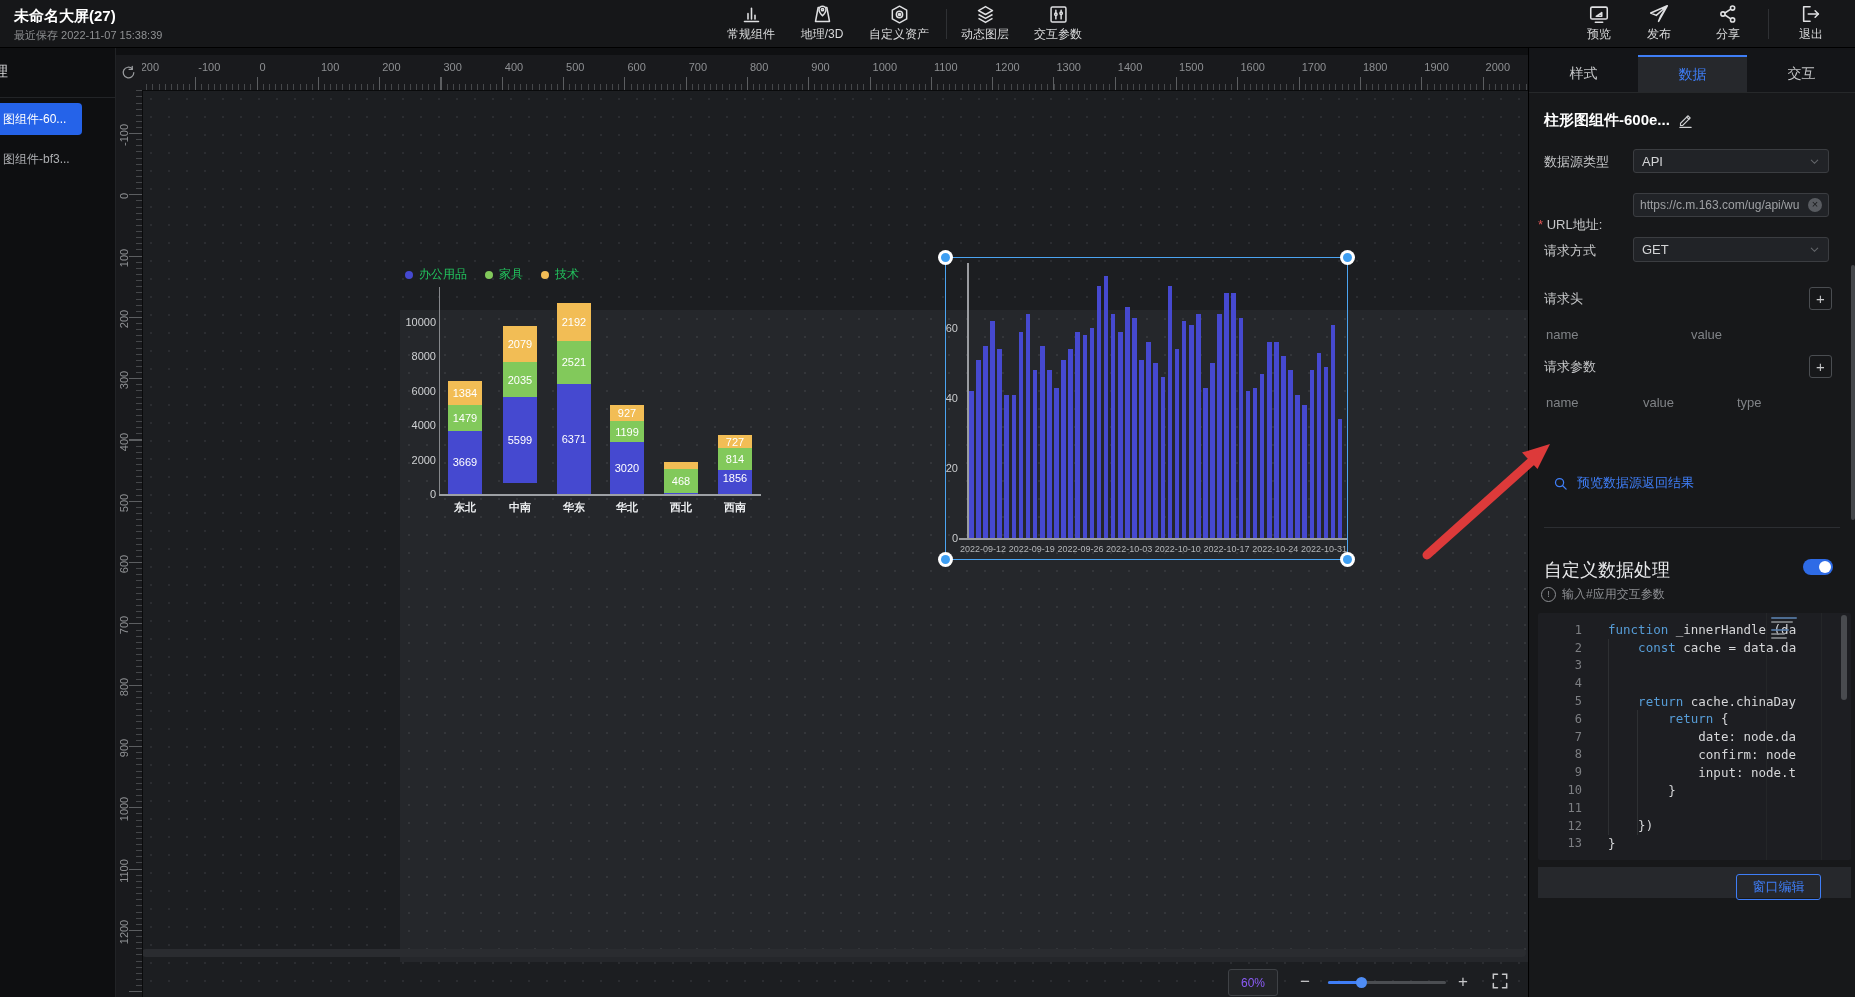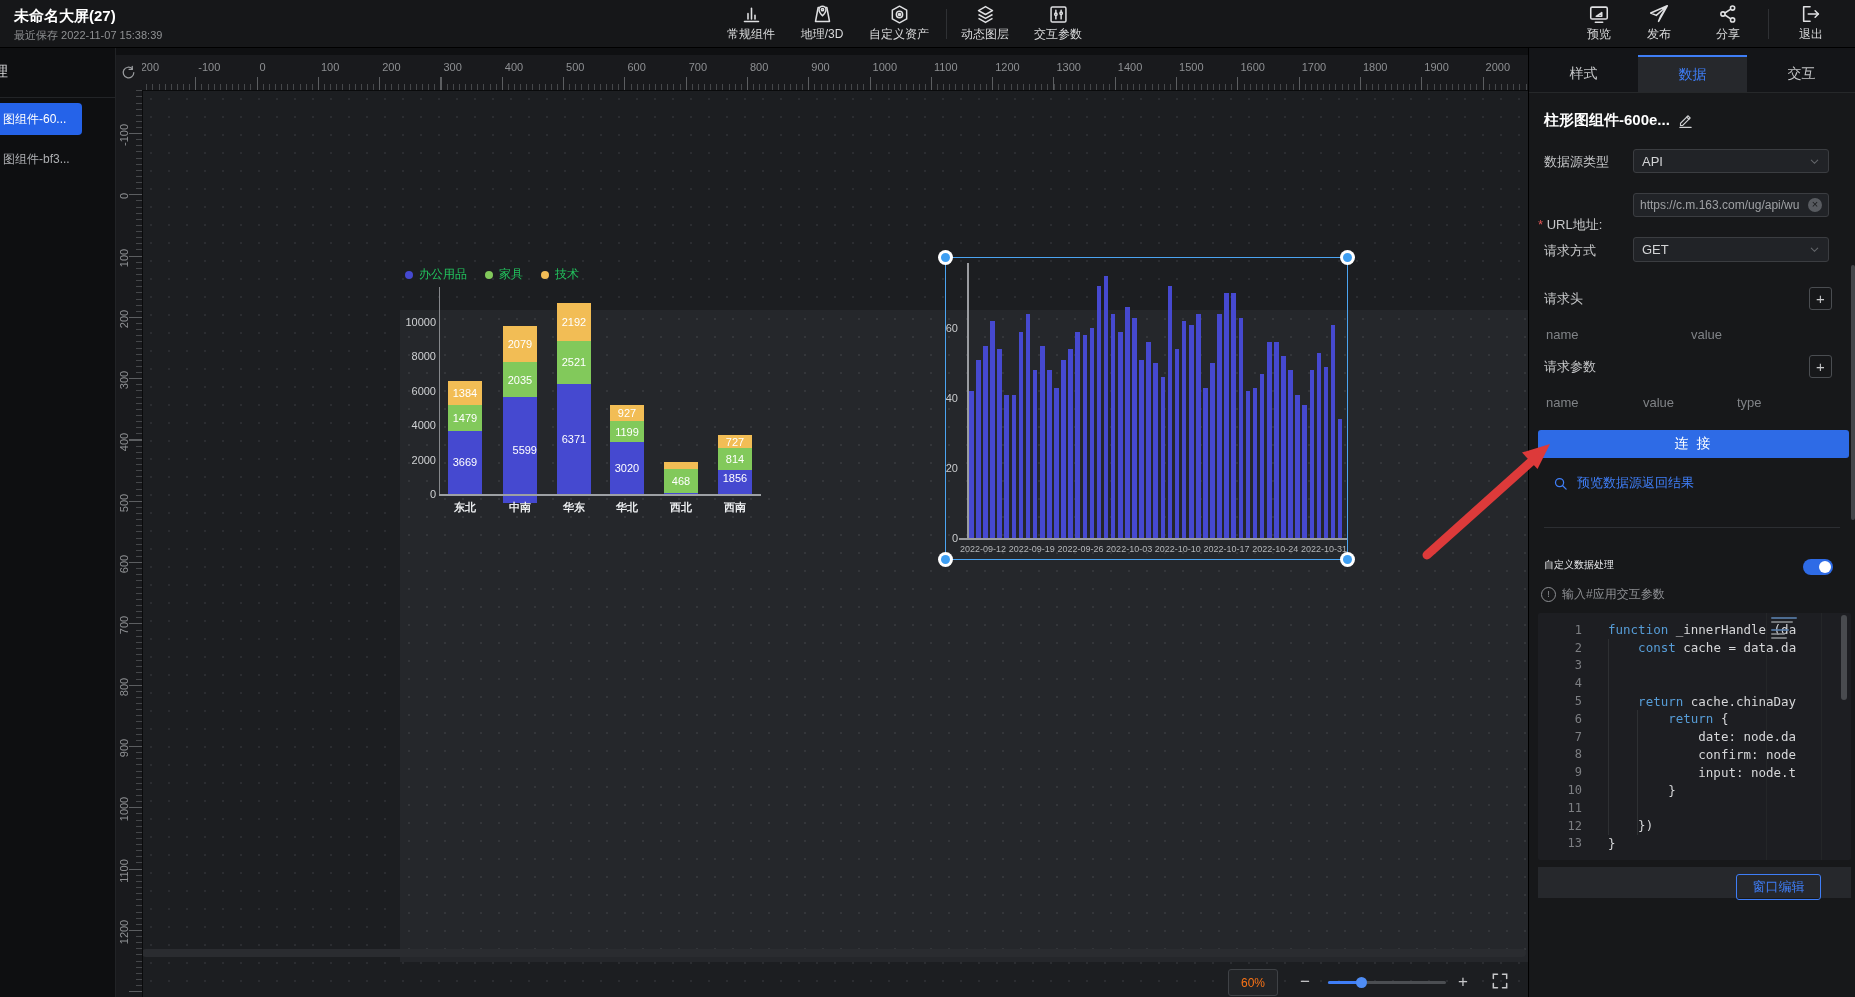--- a/index.html
+++ b/index.html
@@ -62,21 +62,21 @@
   .c2-base{position:absolute;left:13px;top:280px;width:388px;height:1.5px;background:#9a9ca0;}
   .c2-bars{position:absolute;left:23px;top:13px;width:374px;height:267px;display:flex;align-items:flex-end;justify-content:space-between;}
   .c2-bars .bar{width:4.6px;background:#4649d0;}
   .c2-ylab{position:absolute;width:26px;left:-14px;text-align:right;font-size:11px;color:#c9cbcd;}
   .c2-dates{position:absolute;left:14px;top:286px;width:387px;display:flex;justify-content:space-between;}
   .c2-dates span{font-size:9px;color:#b4b6b9;white-space:nowrap;}
   .handle{position:absolute;width:15px;height:15px;border-radius:50%;background:#fff;display:flex;align-items:center;justify-content:center;cursor:nwse-resize;}
   .handle i{width:9px;height:9px;border-radius:50%;background:#3d9ef2;}
 
   
-  .zoombox{position:absolute;left:1228px;top:969px;width:48px;height:25px;background:#222427;border:1px solid #3f4246;border-radius:3px;color:#f97316;font-size:12px;display:flex;align-items:center;justify-content:center;z-index:6;}
+  .zoombox{position:absolute;left:1228px;top:969px;width:48px;height:25px;background:#222427;border:1px solid #3f4246;border-radius:3px;color:#8b5cf6;font-size:12px;display:flex;align-items:center;justify-content:center;z-index:6;}
   .zminus{position:absolute;left:1300px;top:972px;font-size:17px;color:#c6c7c9;z-index:6;cursor:pointer;}
   .ztrack{position:absolute;left:1328px;top:981px;width:118px;height:3px;background:#4b4e52;border-radius:2px;z-index:6;}
   .zfill{position:absolute;left:1328px;top:981px;width:33px;height:3px;background:#3f7ef7;border-radius:2px;z-index:6;}
   .zknob{position:absolute;left:1356px;top:977px;width:11px;height:11px;border-radius:50%;background:#4f8df5;z-index:7;cursor:pointer;}
   .zplus{position:absolute;left:1458px;top:972px;font-size:17px;color:#c6c7c9;z-index:6;cursor:pointer;}
   .zfit{position:absolute;left:1490px;top:971px;z-index:6;cursor:pointer;}
 
   
   .panel{position:absolute;left:1528px;top:47px;width:327px;height:950px;background:#17181a;border-left:1px solid #000;z-index:25;}
   .tabs{position:absolute;left:0;top:0;width:327px;height:45px;background:#141518;border-bottom:1px solid #26282a;display:flex;align-items:flex-end;}
@@ -87,21 +87,21 @@
   .p-col{position:absolute;font-size:13px;color:#808387;}
   .dropdown{position:absolute;left:104px;width:196px;height:24px;background:#212327;border:1px solid #3b3d41;border-radius:3px;display:flex;align-items:center;padding:0 8px;box-sizing:border-box;cursor:pointer;}
   .dropdown .val{flex:1;font-size:13px;color:#d3d4d6;}
   .urlinput{position:absolute;left:104px;top:146px;width:196px;height:24px;background:#212327;border:1px solid #3b3d41;border-radius:3px;display:flex;align-items:center;padding:0 6px;box-sizing:border-box;}
   .urlinput .val{flex:1;font-size:12px;color:#9fa1a4;white-space:nowrap;overflow:hidden;}
   .clearbtn{width:14px;height:14px;border-radius:50%;background:#585b60;color:#17181a;font-size:11px;line-height:13px;text-align:center;cursor:pointer;flex-shrink:0;}
   .plusbtn{position:absolute;left:280px;width:21px;height:21px;border:1px solid #4a4d51;border-radius:3px;color:#c7c8ca;font-size:15px;display:flex;align-items:center;justify-content:center;cursor:pointer;}
   .connect{position:absolute;left:9px;top:383px;width:311px;height:28px;background:#2e6be6;border-radius:3px;color:#fff;font-size:14px;display:flex;align-items:center;justify-content:center;letter-spacing:2px;cursor:pointer;}
   .preview-link{position:absolute;left:24px;top:427px;display:flex;align-items:center;gap:9px;color:#3f7ef7;font-size:13px;cursor:pointer;}
   .p-divider{position:absolute;left:15px;top:480px;width:296px;height:1px;background:#2c2e32;}
-  .custom-lb{position:absolute;left:15px;top:511px;font-size:10px;color:#e8e9eb;}
+  .custom-lb{position:absolute;left:15px;top:511px;font-size:18px;color:#e8e9eb;}
   .toggle{position:absolute;left:274px;top:512px;width:30px;height:16px;border-radius:8px;background:#2e6be6;cursor:pointer;}
   .toggle i{position:absolute;right:2px;top:2px;width:12px;height:12px;border-radius:50%;background:#fff;}
   .hint{position:absolute;left:12px;top:539px;display:flex;align-items:center;gap:6px;font-size:12px;color:#8d8f93;}
   .icirc{width:13px;height:13px;border:1px solid #8d8f93;border-radius:50%;font-size:9px;line-height:13px;text-align:center;color:#8d8f93;flex-shrink:0;}
 
   
   .editor{position:absolute;left:9px;top:566px;width:313px;height:247px;background:#1d1e22;border-radius:2px;overflow:hidden;font-family:"DejaVu Sans Mono","Liberation Mono",monospace;}
   .cl{display:flex;height:17.8px;align-items:center;}
   .cl .ln{width:44px;text-align:right;font-size:12px;color:#7d7f83;flex-shrink:0;}
   .cl .ct{margin-left:26px;font-size:12.5px;color:#d6d7d9;white-space:pre;}
@@ -351,21 +351,21 @@
       <div class="c1-seg" style="left: 48px; top: 180.71px; height: 63.2903px; background: rgb(69, 73, 208);">
         <span>3669</span>
       </div>
       <div class="c1-seg" style="left: 48px; top: 155.197px; height: 25.5128px; background: rgb(130, 201, 91);">
         <span>1479</span>
       </div>
       <div class="c1-seg" style="left: 48px; top: 131.323px; height: 23.874px; background: rgb(242, 189, 85);">
         <span>1384</span>
       </div>
       <div class="c1-cat" style="left: 40px;">东北</div>
-      <div class="c1-seg" style="left: 103px; top: 147.417px; height: 106px; background: rgb(69, 73, 208); justify-content: flex-end;">
+      <div class="c1-seg" style="left: 103px; top: 147.417px; height: 86px; background: rgb(69, 73, 208);">
         <span>5599</span>
       </div>
       <div class="c1-seg" style="left: 103px; top: 112.313px; height: 35.1037px; background: rgb(130, 201, 91);">
         <span>2035</span>
       </div>
       <div class="c1-seg" style="left: 103px; top: 76.3127px; height: 36.0007px; background: rgb(242, 189, 85);">
         <span>2079</span>
       </div>
       <div class="c1-cat" style="left: 95px;">中南</div>
       <div class="c1-seg" style="left: 157px; top: 134.1px; height: 109.9px; background: rgb(69, 73, 208);">
@@ -562,21 +562,20 @@
   <div class="plusbtn" style="top:240px;">+</div>
   <div class="p-col" style="left:17px;top:280px;">name</div>
   <div class="p-col" style="left:162px;top:280px;">value</div>
 
   <div class="p-label" style="top:311px;">请求参数</div>
   <div class="plusbtn" style="top:308px;">+</div>
   <div class="p-col" style="left:17px;top:348px;">name</div>
   <div class="p-col" style="left:114px;top:348px;">value</div>
   <div class="p-col" style="left:208px;top:348px;">type</div>
 
-  <div class="connect">连 接</div>
 
   <div class="preview-link">
     <svg width="15" height="15" viewBox="0 0 24 24" fill="none" stroke="#3f7ef7" stroke-width="2" stroke-linecap="round">
         <circle cx="10.5" cy="10.5" r="6.5"></circle>
         <path d="M15.5 15.5 21 21"></path>
       </svg>
     <span>预览数据源返回结果</span>
   </div>
 
   <div class="p-divider"></div>

